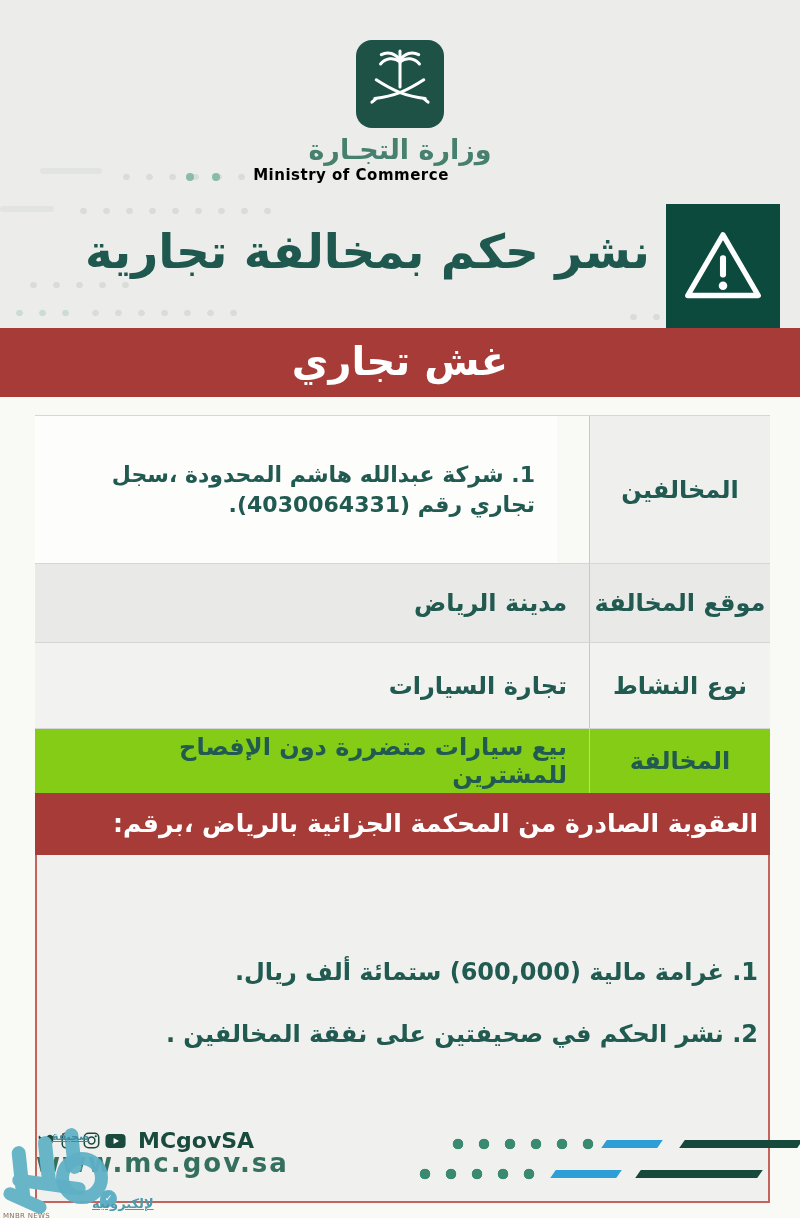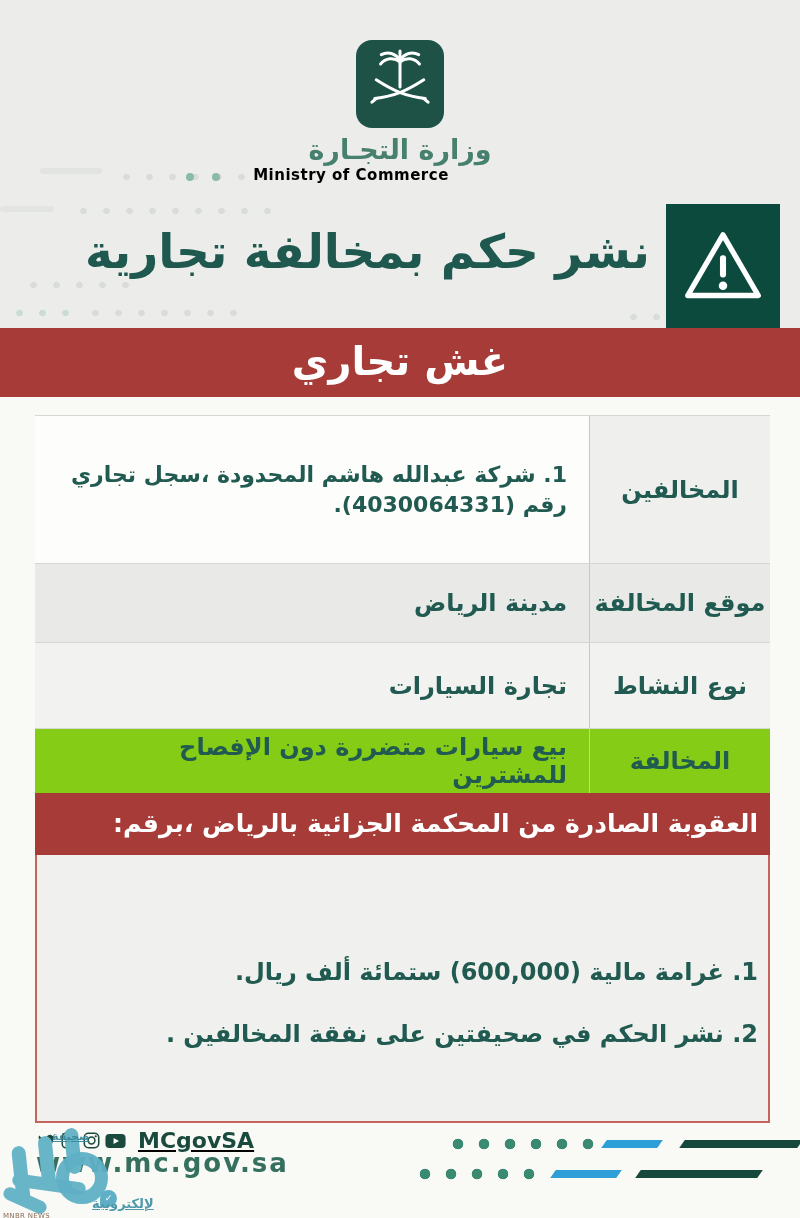--- a/index.html
+++ b/index.html
@@ -51,45 +51,45 @@
   
   .vtable { position:absolute; left:35px; top:415px; width:735px;
     border-top:1px solid #D6D6D4; }
   .vrow { display:flex; border-bottom:1px solid #D6D6D4; }
   .cell-value { flex:1; display:flex; flex-direction:column; justify-content:center;
     direction:rtl; text-align:right; padding:10px 22px;
     color:#215A50; font-weight:bold; }
   .cell-label { width:181px; border-left:1.5px solid #C8C8C6;
     display:flex; align-items:center; justify-content:center;
     color:#215A50; font-size:24px; font-weight:bold; direction:rtl; }
-  .vrow.r1 { height:148px; }
+  .vrow.r1 { height:148px;gap:32px; }
   .vrow.r1 .cell-value { background:#FDFDFB; font-size:22px; line-height:30px; }
   .vrow.r1 .cell-label { background:#EFF0EE; }
   .vrow.r2 { height:79px; background:#E9EAE8; }
   .vrow.r3 { height:86px; background:#F2F2F0; }
   .vrow.r4 { height:65px; background:#84cc16; }
   .vrow.r2 .cell-value, .vrow.r3 .cell-value, .vrow.r4 .cell-value { font-size:24px; }
 
   
   .penalty-head {
     position:absolute; left:35px; top:793px; width:735px; height:62px;
     background:#A63B38; color:#ffffff; direction:rtl; text-align:right;
     font-size:25px; font-weight:bold; line-height:62px; padding:0 12px;
   }
   .penalty-box {
-    position:absolute; left:35px; top:855px; width:735px; height:268px;
+    position:absolute; left:35px; top:855px; width:735px; height:348px;
     background:#F0F1EE; border:2px solid #C5635D; border-top:none;
   }
   .penalty-items { margin-top:100px; padding:0 10px; direction:rtl; text-align:right;
     color:#215A50; font-size:24px; font-weight:bold; }
   .penalty-items .pi { line-height:34px; margin-bottom:28px; }
 
   
   .social-row { position:absolute; left:38px; top:1128px; display:flex;
-    align-items:center; gap:5px;text-decoration:underline; }
+    align-items:center; gap:5px; }
   .social-row svg { display:block; }
   .handle { font-size:22px; font-weight:bold; color:#1A4A3E; margin-left:7px; }
   .website { position:absolute; left:36px; top:1148px; font-size:26px; font-weight:bold;
     color:#35705F; letter-spacing:2px; }
 
   
   .f-dots { position:absolute; height:12px;
     background-image:radial-gradient(circle, #3A8A71 5px, rgba(0,0,0,0) 5.6px);
     background-size:26px 12px; background-repeat:repeat-x; }
   .f-dash { position:absolute; height:8px; transform:skewX(-35deg); }

